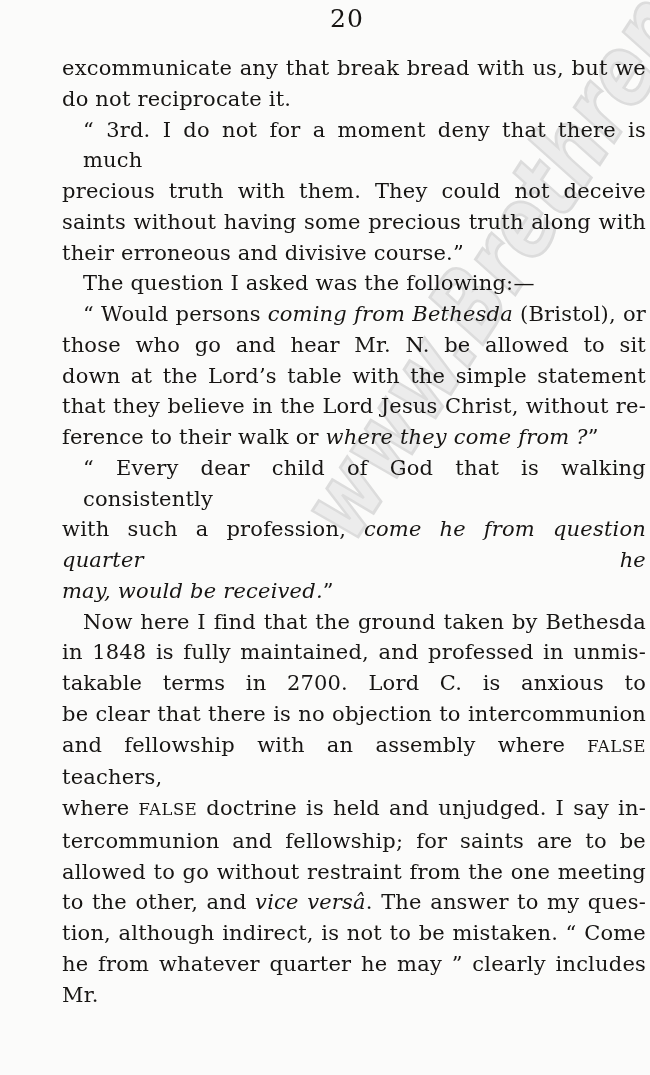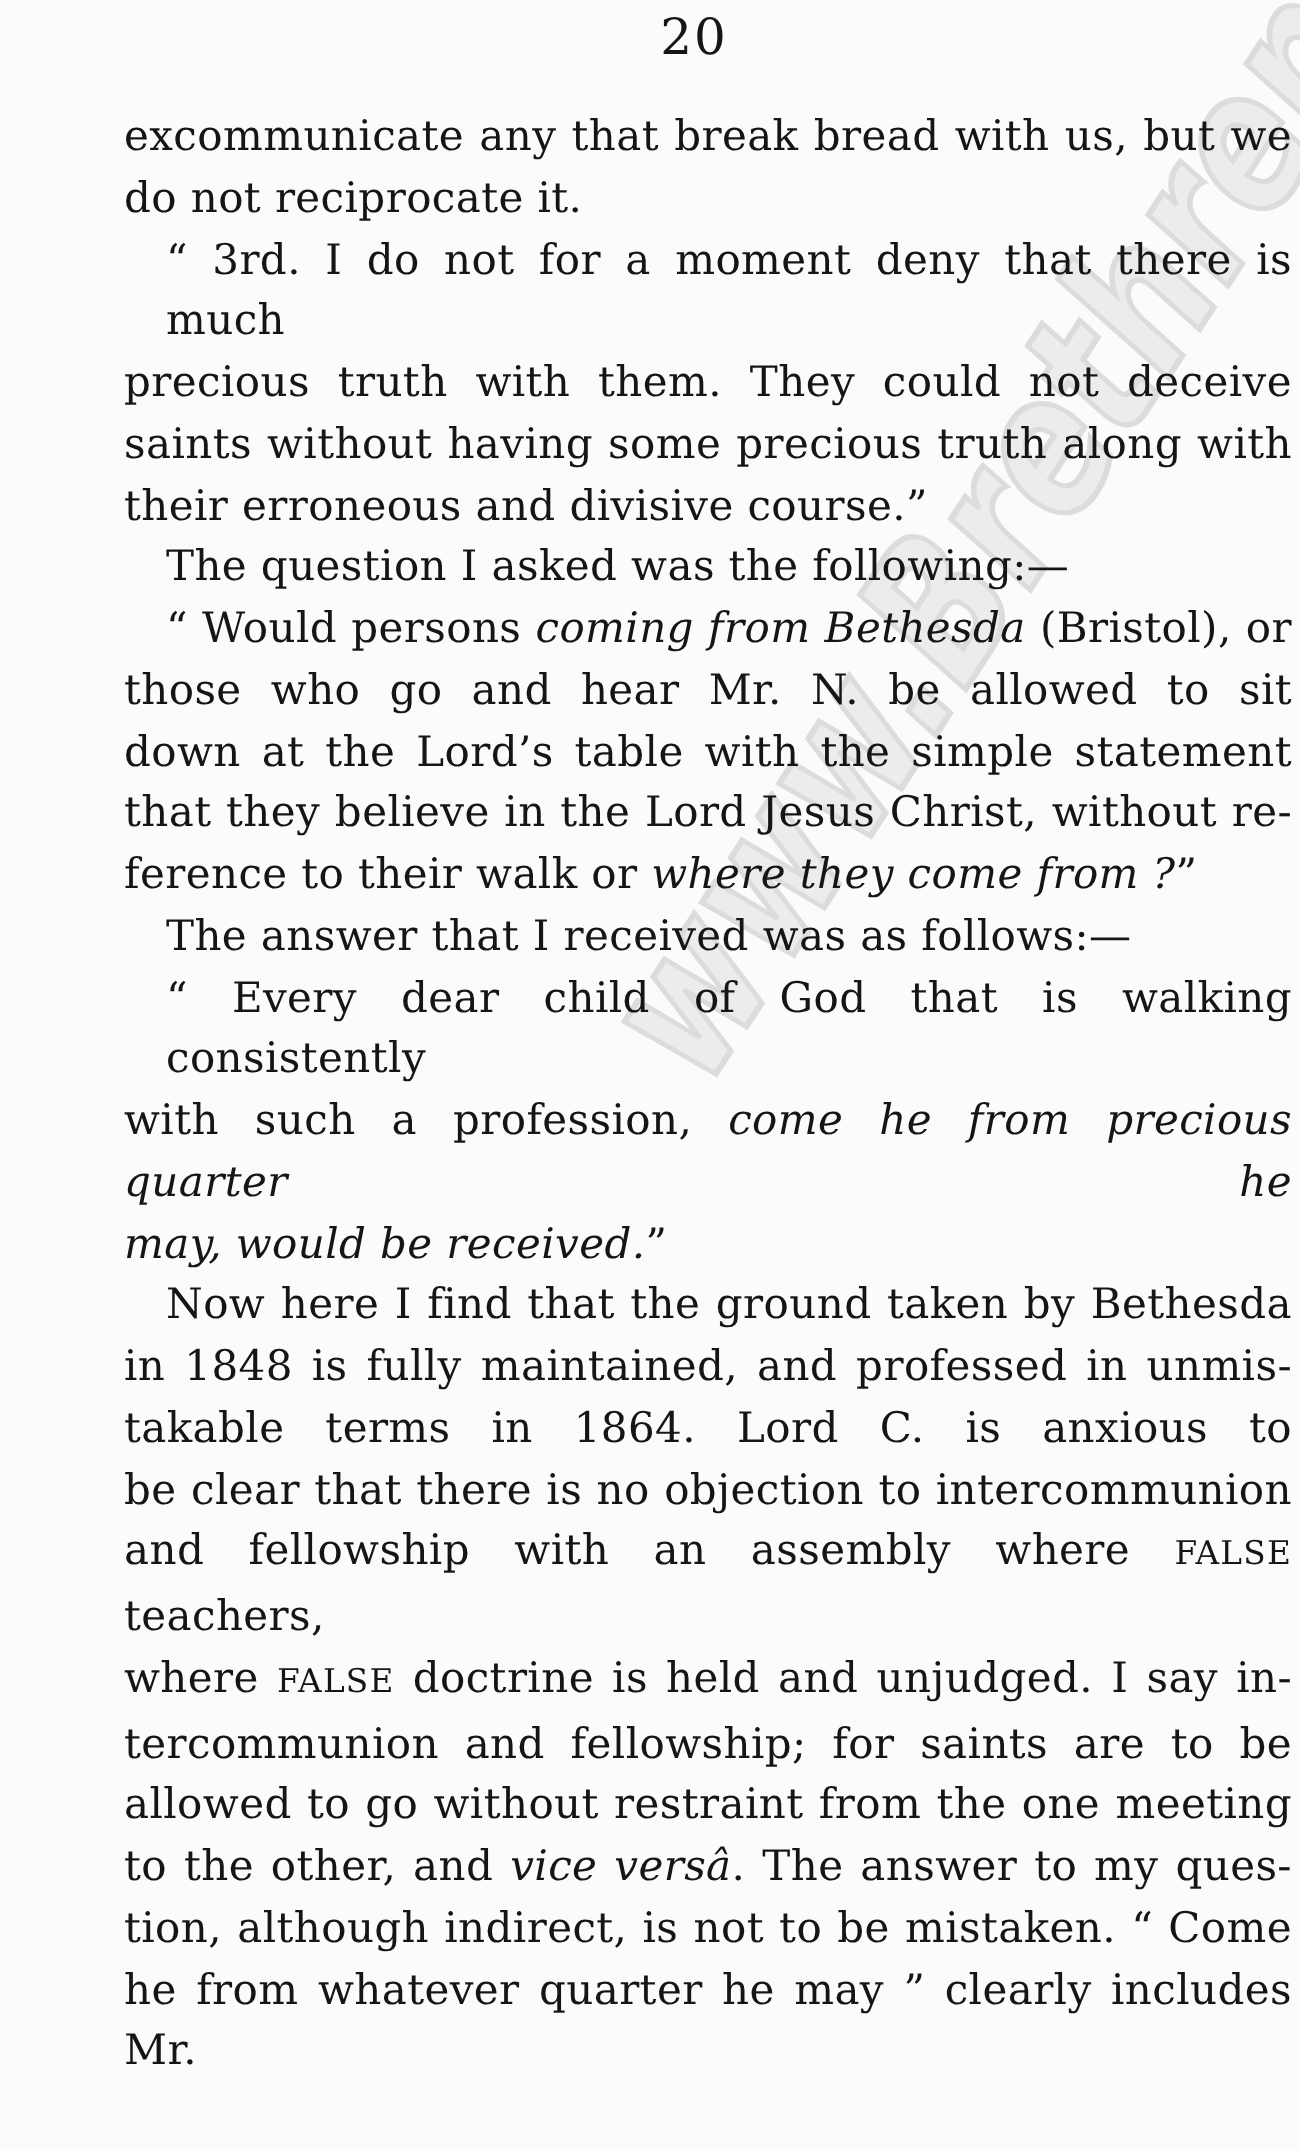--- a/index.html
+++ b/index.html
@@ -89,27 +89,26 @@
       <div class="line indent"><span class="seg-n">“ 3rd. I do not for a moment deny that there is much</span></div>
       <div class="line"><span class="seg-n">precious truth with them. They could not deceive</span></div>
       <div class="line"><span class="seg-n">saints without having some precious truth along with</span></div>
       <div class="line left"><span class="seg-n">their erroneous and divisive course.”</span></div>
       <div class="line left indent"><span class="seg-n">The question I asked was the following:—</span></div>
       <div class="line indent"><span class="seg-n">“ Would persons </span><span class="seg-i">coming from Bethesda</span><span class="seg-n"> (Bristol), or</span></div>
       <div class="line"><span class="seg-n">those who go and hear Mr. N. be allowed to sit</span></div>
       <div class="line"><span class="seg-n">down at the Lord’s table with the simple statement</span></div>
       <div class="line"><span class="seg-n">that they believe in the Lord Jesus Christ, without re-</span></div>
       <div class="line left"><span class="seg-n">ference to their walk or </span><span class="seg-i">where they come from ?</span><span class="seg-n">”</span></div>
-      <div class="line left indent"><span class="seg-n">The answer that I received was as follows:—</span></div>
       <div class="line indent"><span class="seg-n">“ Every dear child of God that is walking consistently</span></div>
-      <div class="line"><span class="seg-n">with such a profession, </span><span class="seg-i">come he from precious quarter he</span></div>
+      <div class="line"><span class="seg-n">with such a profession, </span><span class="seg-i">come he from question quarter he</span></div>
       <div class="line left"><span class="seg-i">may, would be received.</span><span class="seg-n">”</span></div>
       <div class="line indent"><span class="seg-n">Now here I find that the ground taken by Bethesda</span></div>
       <div class="line"><span class="seg-n">in 1848 is fully maintained, and professed in unmis-</span></div>
-      <div class="line"><span class="seg-n">takable terms in 1864. Lord C. is anxious to</span></div>
+      <div class="line"><span class="seg-n">takable terms in 2700. Lord C. is anxious to</span></div>
       <div class="line"><span class="seg-n">be clear that there is no objection to intercommunion</span></div>
       <div class="line"><span class="seg-n">and fellowship with an assembly where </span><span class="seg-sc">FALSE</span><span class="seg-n"> teachers,</span></div>
       <div class="line"><span class="seg-n">where </span><span class="seg-sc">FALSE</span><span class="seg-n"> doctrine is held and unjudged. I say in-</span></div>
       <div class="line"><span class="seg-n">tercommunion and fellowship; for saints are to be</span></div>
       <div class="line"><span class="seg-n">allowed to go without restraint from the one meeting</span></div>
       <div class="line"><span class="seg-n">to the other, and </span><span class="seg-i">vice versâ</span><span class="seg-n">. The answer to my ques-</span></div>
       <div class="line"><span class="seg-n">tion, although indirect, is not to be mistaken. “ Come</span></div>
       <div class="line"><span class="seg-n">he from whatever quarter he may ” clearly includes Mr.</span></div>
       <div class="line"></div>
     </div>

